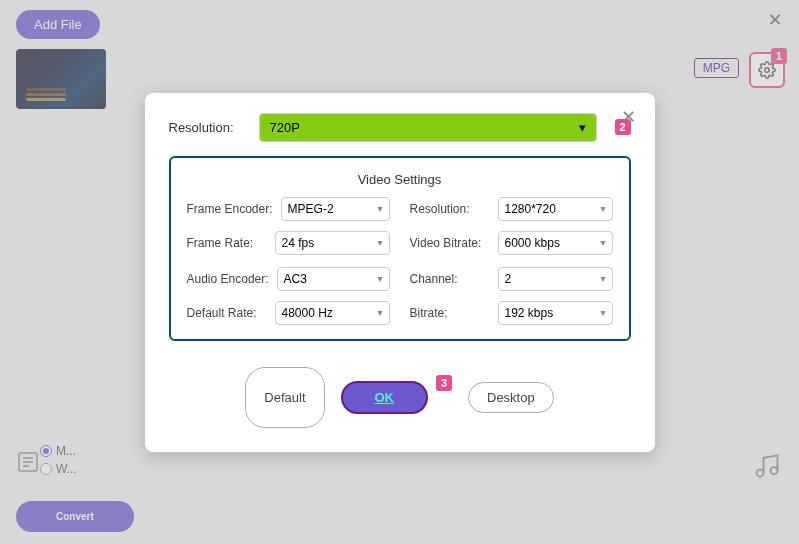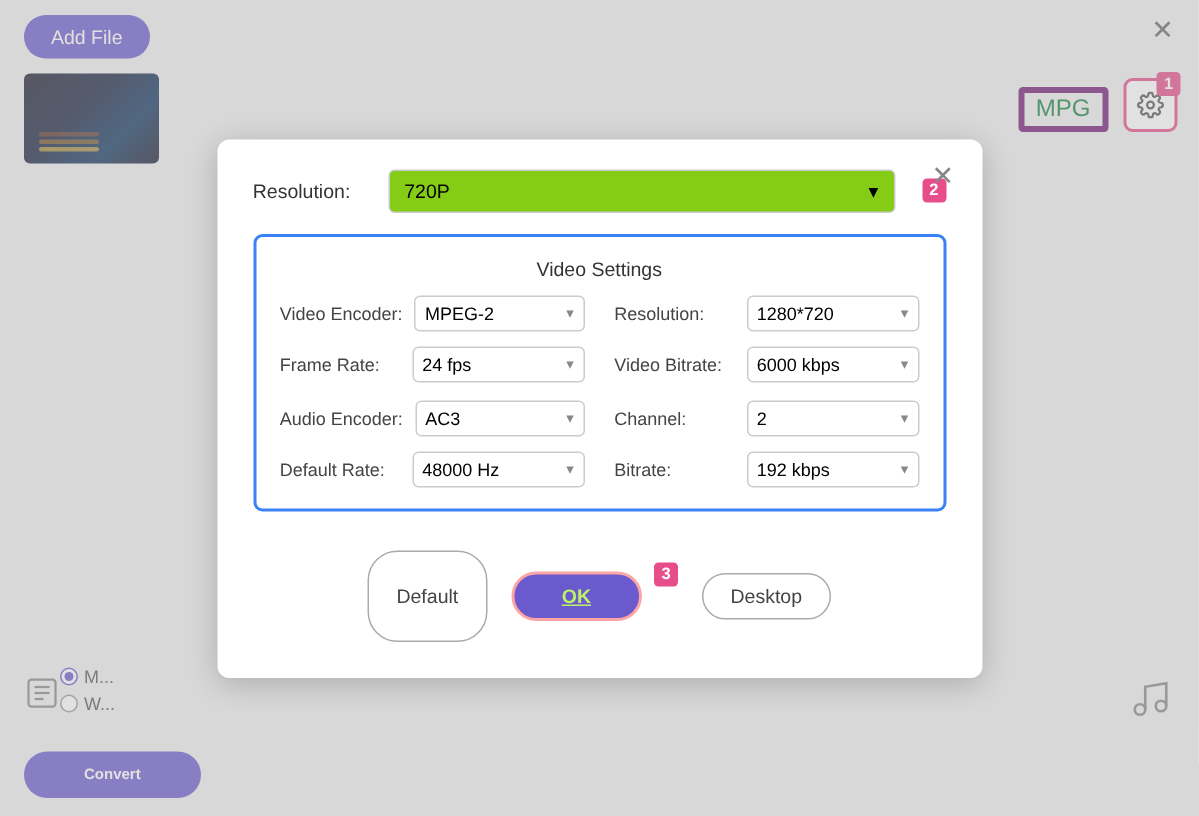--- a/index.html
+++ b/index.html
@@ -82,25 +82,25 @@
       border-radius: 2px;
       box-shadow: 0 -5px 0 rgba(255,150,0,0.4), 0 -10px 0 rgba(255,100,0,0.3);
     }
 
     
     .format-badge {
       position: absolute;
       top: 58px;
       right: 60px;
       background: #f0f0f0;
-      border: 4px solid #701a75;
+      border: 1px solid #701a75;
       border-radius: 3px;
       padding: 2px 8px;
-      font-size: 16px;
-      color: #15803d;
+      font-size: 12px;
+      color: #4c1d95;
     }
 
     
     .gear-btn {
       position: absolute;
       top: 52px;
       right: 14px;
       width: 36px;
       height: 36px;
       border: 2px solid #e74c8b;
@@ -289,21 +289,21 @@
       font-size: 13px;
       background: #84cc16;
       cursor: pointer;
       display: flex;
       align-items: center;
       justify-content: space-between;
     }
 
     
     .settings-box {
-      border: 2px solid #3b82f6;
+      border: 2px solid #0c4a6e;
       border-radius: 6px;
       padding: 14px 16px;
       margin-bottom: 26px;
     }
 
     .settings-section-title {
       text-align: center;
       font-size: 13px;
       color: #333;
       margin-bottom: 10px;
@@ -363,22 +363,22 @@
       border: 1px solid #aaa;
       border-radius: 20px;
       padding: 22px 18px;
       font-size: 13px;
       cursor: pointer;
       color: #444;
     }
 
     .ok-btn {
       background: #6a5acd;
-      color: #bef264;
-      border: 2px solid #fca5a5;
+      color: #5eead4;
+      border: 2px solid #701a75;
       border-radius: 20px;
       padding: 7px 32px;
       font-size: 13px;
       font-weight: 600;
       cursor: pointer;
       text-decoration: underline;
     }
 
     .cancel-btn {
       background: white;
@@ -477,21 +477,21 @@
         </div>
         <span class="step-badge">2</span>
       </div>
 
       <div class="settings-box">
 
         <div class="settings-section-title">Video Settings</div>
         <div class="settings-grid">
 
           <div class="setting-row">
-            <span class="setting-label">Video Encoder:</span>
+            <span class="setting-label">Frame Encoder:</span>
             <div class="setting-select">
               <span>MPEG-2</span>
               <span class="chevron">▾</span>
             </div>
           </div>
 
           <div class="setting-row">
             <span class="setting-label">Resolution:</span>
             <div class="setting-select">
               <span>1280*720</span>

